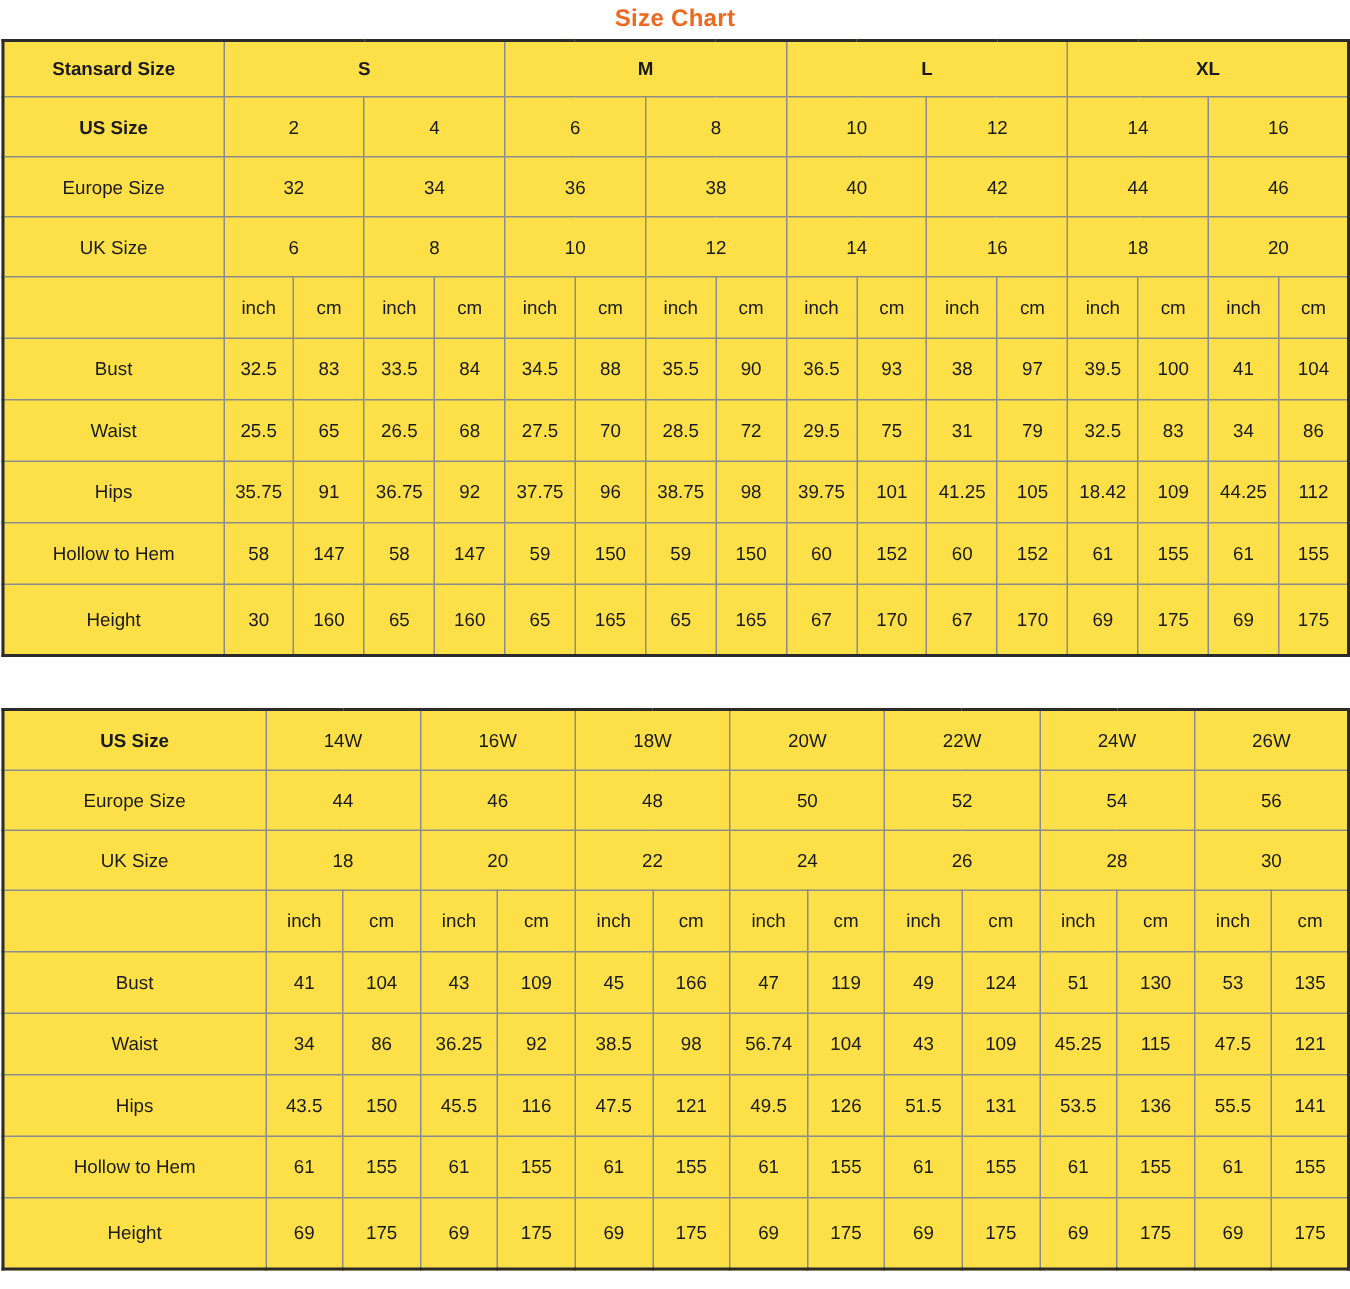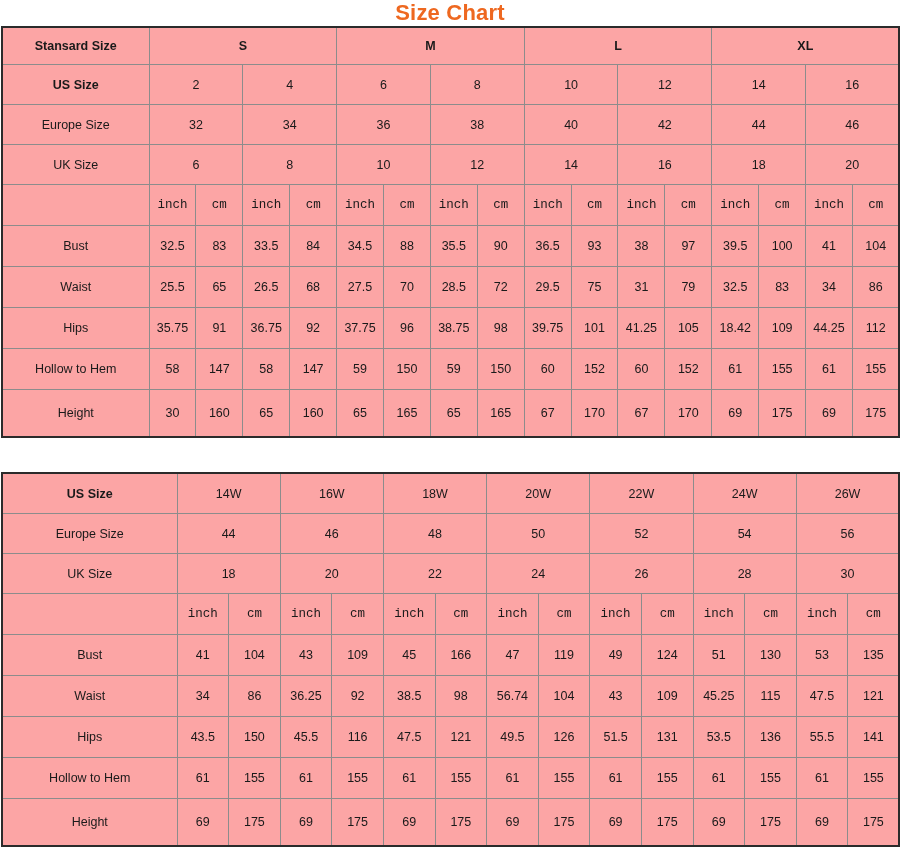--- a/index.html
+++ b/index.html
@@ -18,55 +18,55 @@
   .page {
     position: relative;
     width: 900px;
     height: 859px;
     box-sizing: border-box;
   }
 
   
   .chart-title {
     text-align: center;
-    font-size: 22px;
+    font-size: 16px;
     font-weight: bold;
     color: #ee6820;
     line-height: 26px;
     height: 26px;
     margin: 0;
     letter-spacing: 0.2px;
   }
 
   
   table.size-table {
     border-collapse: collapse;
     table-layout: fixed;
     width: 898px;
     margin: 0 1px;
     border: 2px solid #2b2b2b;
-    background: #fca5a5;
+    background: #fde047;
   }
 
   table.size-table td {
     border: 1px solid #8c8c8c;
     text-align: center;
     vertical-align: middle;
     font-size: 12.5px;
     color: #1a1a1a;
     padding: 0 1px;
     overflow: hidden;
     white-space: nowrap;
   }
 
   
   .r-group   td { height: 36px; font-weight: bold; font-size: 13.5px; }
   .r-us      td { height: 39px; }
   .r-plain   td { height: 39px; }
-  .r-unit    td { height: 40px; font-family: Liberation Mono, monospace; }
+  .r-unit    td { height: 40px; }
   .r-meas    td { height: 40px; }
   .r-last    td { height: 46px; }
 
   .lbl {
     font-size: 12.5px;
     color: #1a1a1a;
     font-weight: normal;
   }
   .lbl.bold { font-weight: bold; }
 

